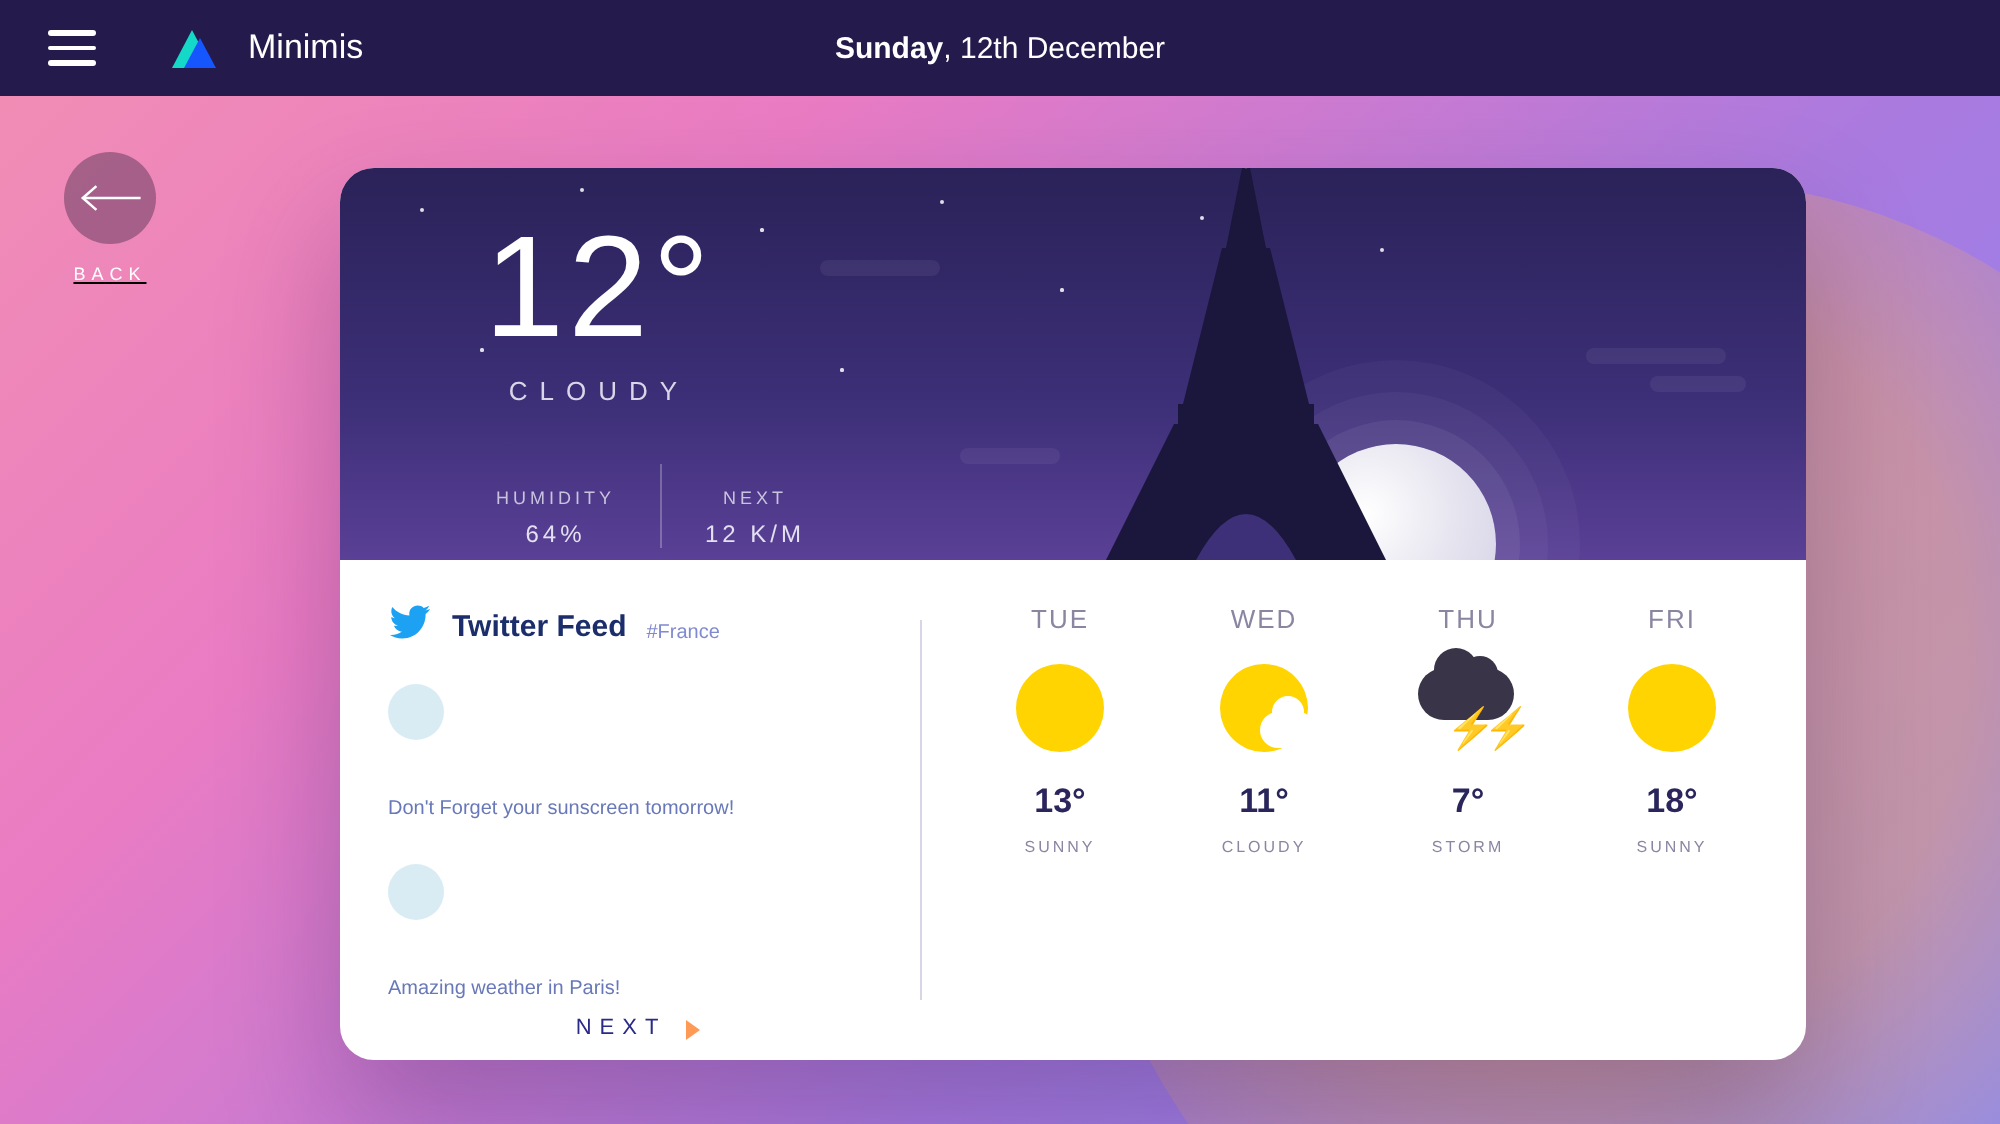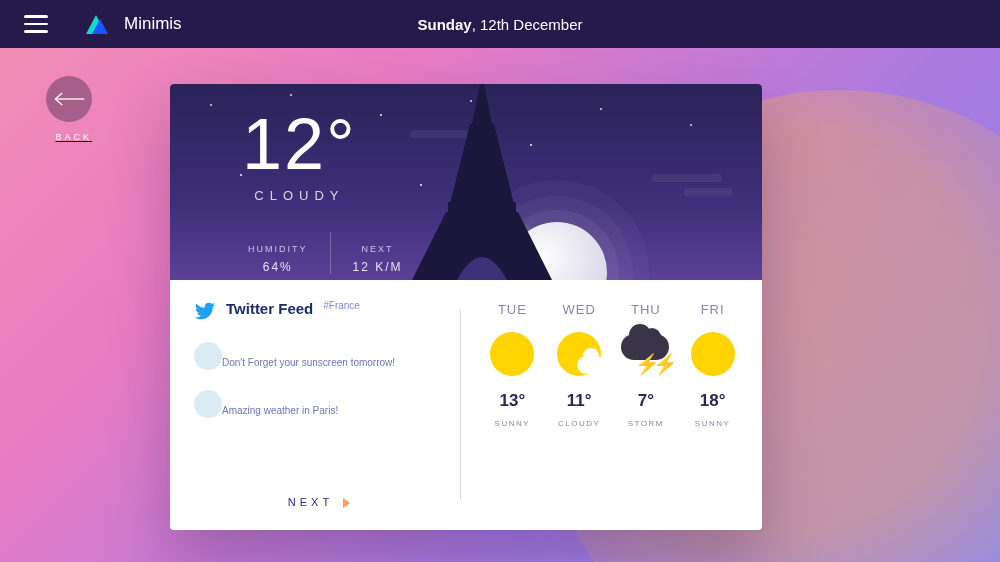--- a/index.html
+++ b/index.html
@@ -30,34 +30,34 @@
   .hamburger { display:flex; flex-direction:column; gap:5px; cursor:pointer; }
   .hamburger span { display:block; width:24px; height:2.5px; background:#fff; border-radius:2px; }
   .logo {
     margin-left: 36px; width:24px; height:24px;
   }
   .brand { margin-left: 16px; font-size: 17px; font-weight: 400; }
   .date { position:absolute; left:50%; transform:translateX(-50%); font-size:15px; }
   .date .bold { font-weight: 700; }
 
   
-  .back-wrap { position:absolute; left:46px; top:76px; text-align:right; z-index:5;text-decoration:underline; }
+  .back-wrap { position:absolute; left:32px; top:76px; text-align:center; z-index:5;text-decoration:underline; }
   .back-circle {
     width:46px; height:46px; border-radius:50%;
     background: rgba(30,20,50,.35);
     display:flex; align-items:center; justify-content:center;
     cursor:pointer;
   }
   .back-circle svg { width:34px; height:16px; }
   .back-label { margin-top:10px; font-size:9px; letter-spacing:3px; color:#fff; }
 
   
   .card {
-    position:absolute; left:170px; top:84px; width:592px; height:446px;
-    border-radius:4px; overflow:hidden; z-index:4;
+    position:absolute; left:170px; top:84px; width:733px; height:446px;
+    border-radius:17px; overflow:hidden; z-index:4;
     box-shadow: 0 30px 60px rgba(30,10,60,.25);
     background:#fff;
   }
 
   
   .hero {
     position:relative; height:196px;
     background: linear-gradient(180deg, #2a2258 0%, #3d2f78 60%, #5a4096 100%);
     color:#fff; overflow:hidden;
   }
@@ -90,25 +90,25 @@
   }
 
   
   .panel { position:absolute; top:196px; left:0; right:0; bottom:0; display:flex; }
 
   
   .tw {
     width:280px; padding:20px 18px 12px 24px;
     display:flex; flex-direction:column;
   }
-  .tw-head { display:flex; align-items:flex-start; gap:10px; }
+  .tw-head { display:flex; align-items:flex-end; gap:10px; }
   .tw-bird { color:#1da1f2; width:22px; height:22px; }
   .tw-title { font-weight:700; font-size:15px; color:#1b2d6b; }
   .tw-tag { font-size:10px; color:#7f8ad0; }
-  .tweet { display:flex; gap:0; align-items:flex-end; margin-top:20px; }
+  .tweet { display:flex; gap:28px; align-items:flex-start; margin-top:20px;flex-direction:column; }
   .tweet .avatar { width:28px; height:28px; border-radius:50%; background:#d9ecf4; flex:none; }
   .tweet .txt { font-size:10px; color:#6878b8; line-height:1.4; }
   .tw-next { margin-top:auto; align-self:center; font-size:11px; letter-spacing:4px; color:#2a2a88; display:flex; align-items:flex-end; gap:10px; cursor:pointer; padding:6px 0 10px;margin-left:12px; }
   .tw-next .tri { width:0; height:0; border-left:7px solid #ff9a56; border-top:5px solid transparent; border-bottom:5px solid transparent; }
 
   .divider { width:1px; background:#d9d4e6; margin: 30px 10px; }
 
   
   .fc { flex:1; padding: 22px 16px 0 8px; display:flex; }
   .day { flex:1; text-align:center; display:flex; flex-direction:column; align-items:center; gap:8px; }

